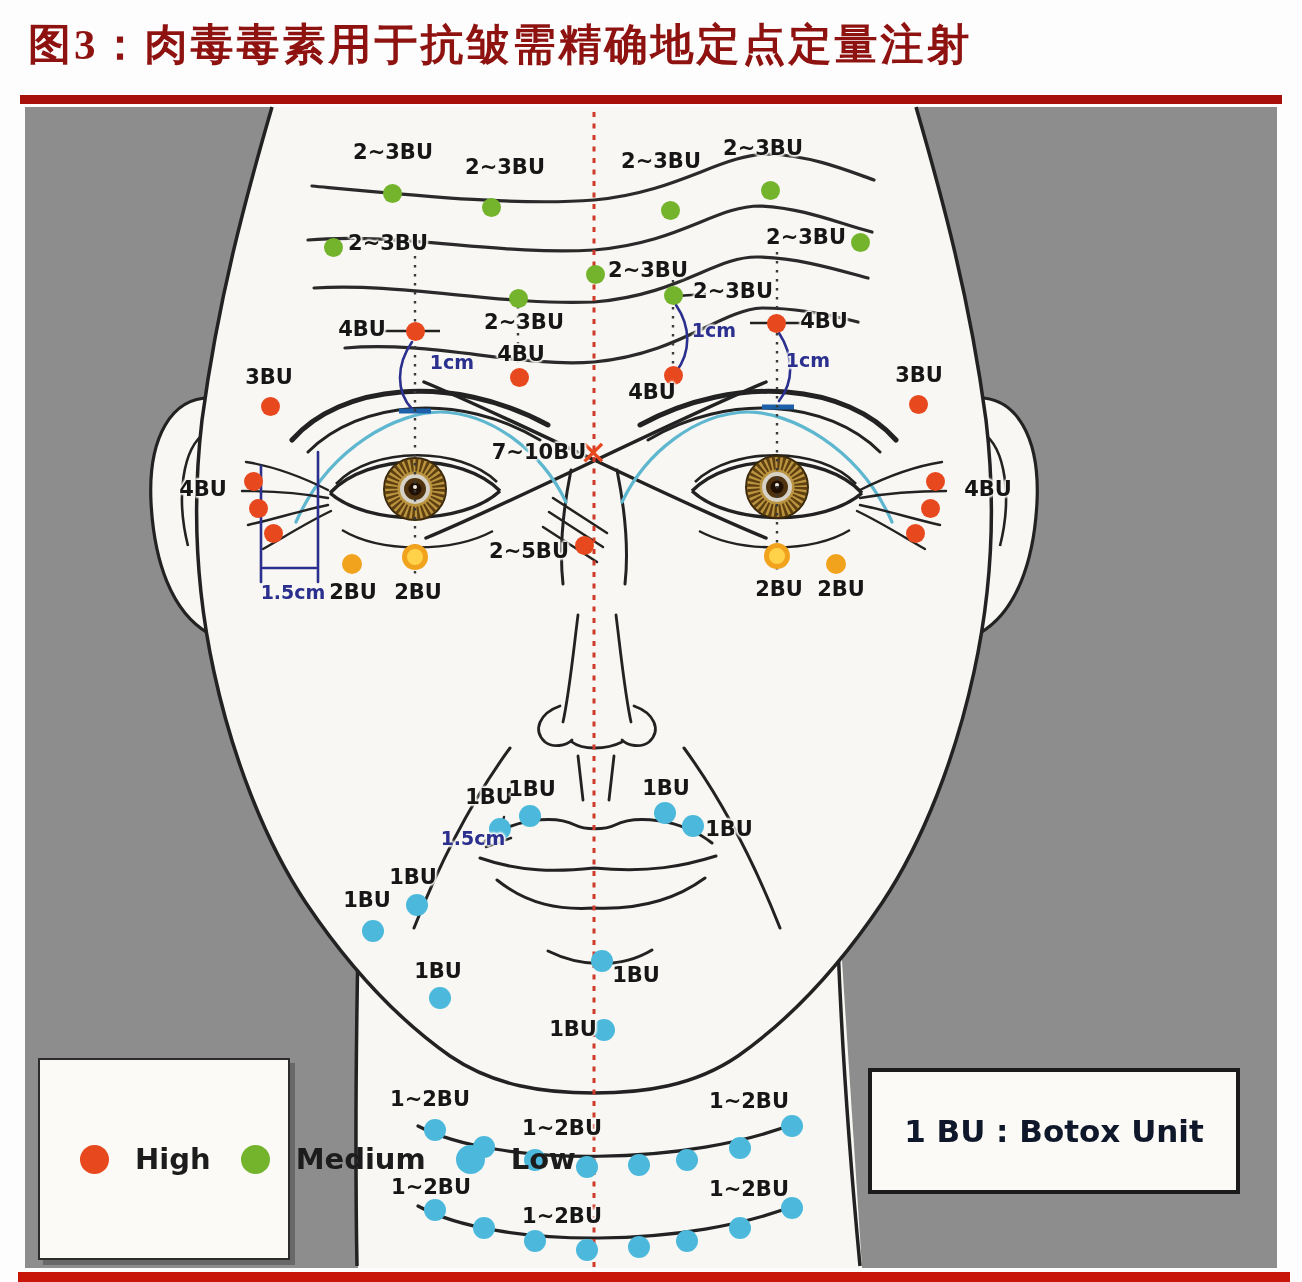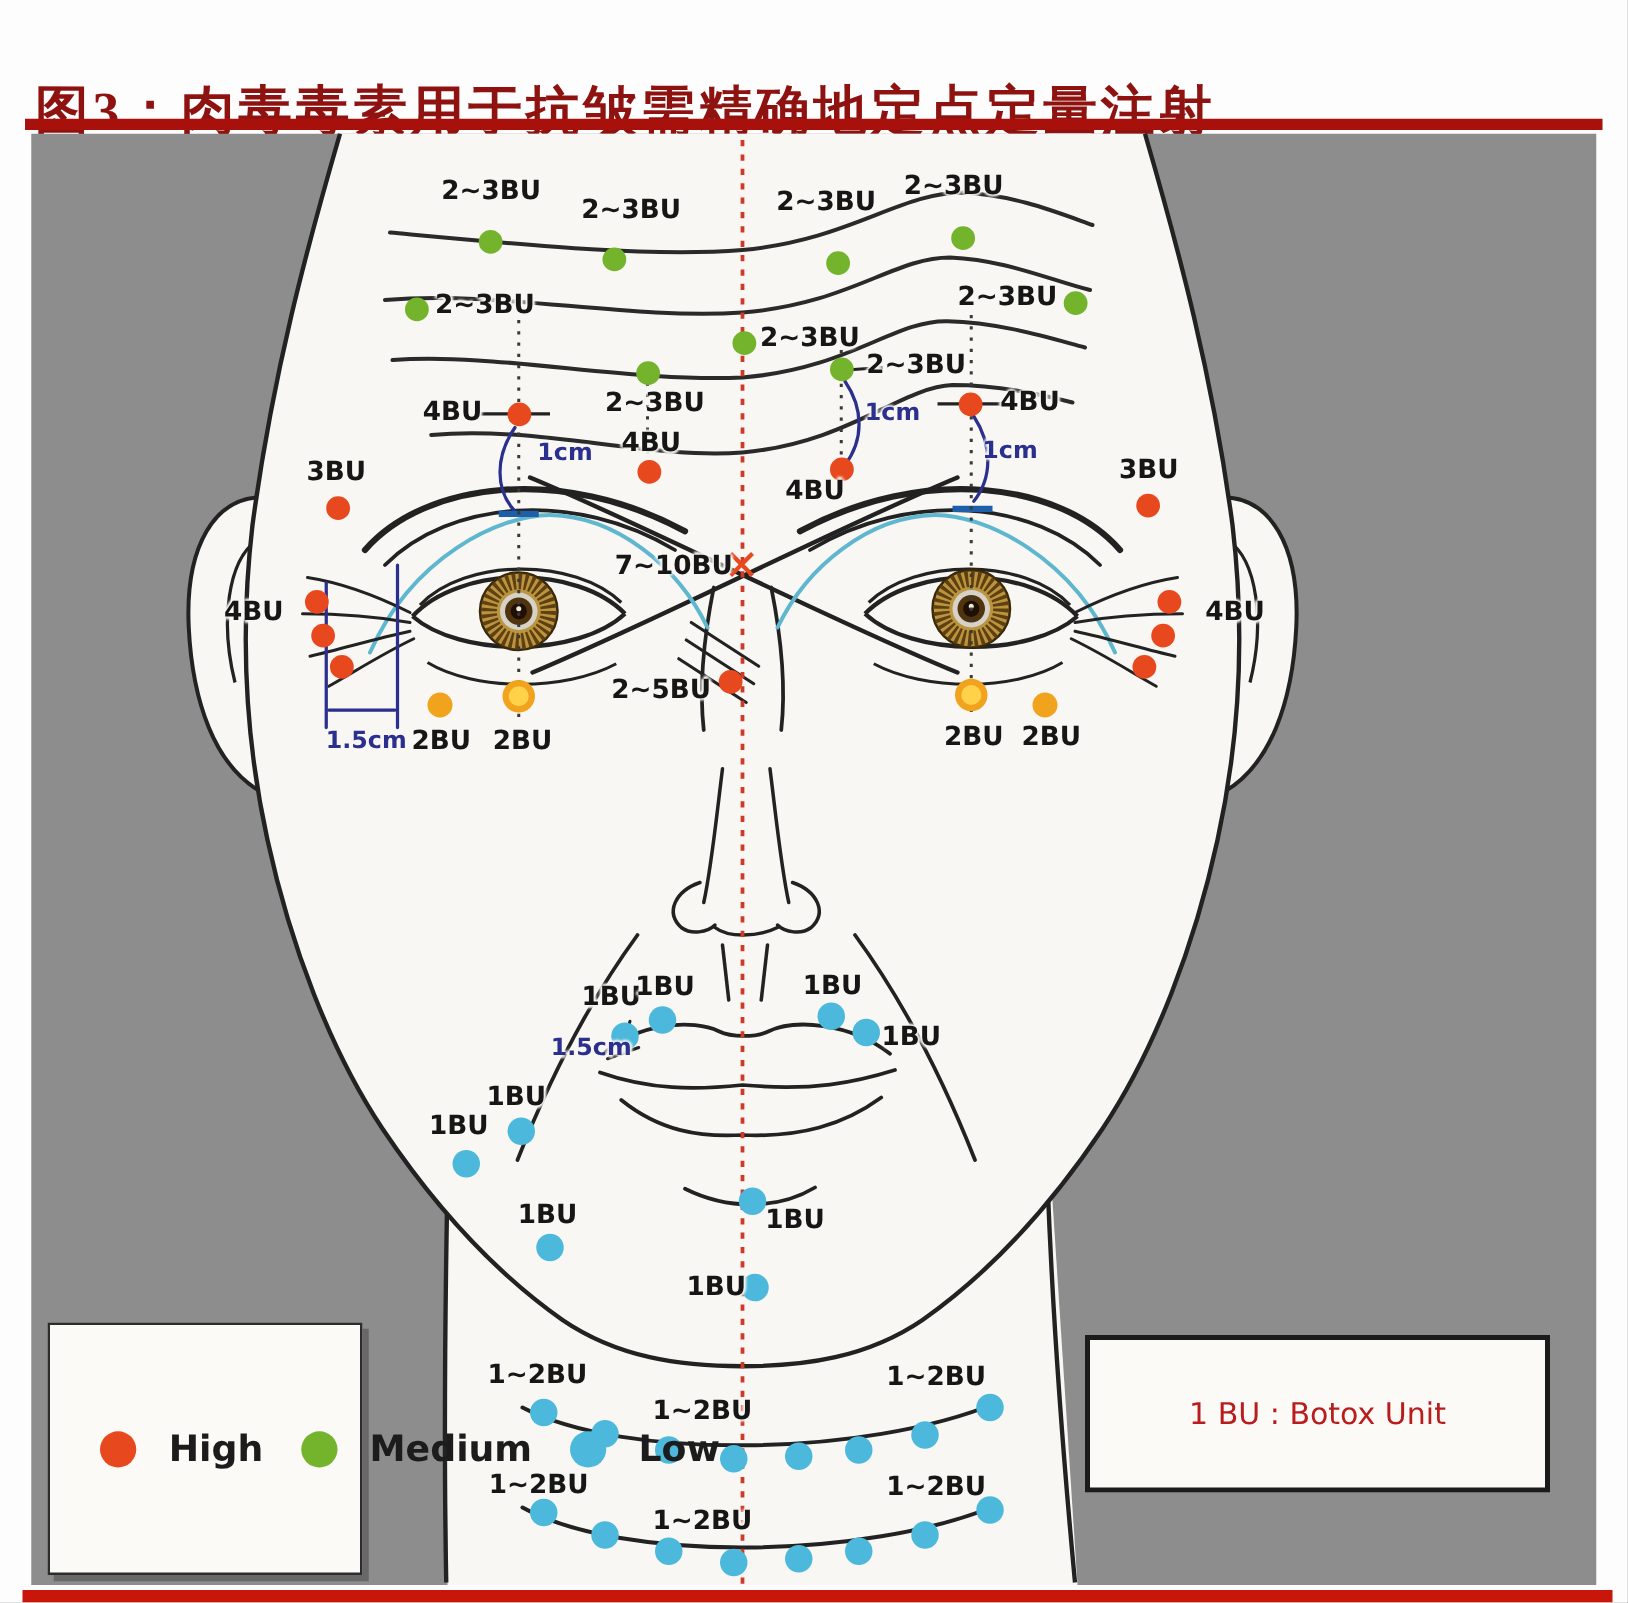--- a/index.html
+++ b/index.html
@@ -24,28 +24,28 @@
   .legend-box { position:absolute; left:38px; top:1058px; width:252px; height:202px;
                 background:#fbfaf6; border:2px solid #2c2c2c;
                 box-shadow:5px 5px 0 rgba(75,75,75,0.55);
                 display:flex; flex-direction:column; justify-content:space-around; padding:14px 0 14px 40px; }
   .legend-item { display:flex; align-items:center; gap:26px; }
   .legend-dot { width:29px; height:29px; border-radius:50%; flex:0 0 auto; }
   .legend-label { font-size:29px; font-weight:bold; color:#1c1c1c; }
   .unit-box { position:absolute; left:868px; top:1068px; width:372px; height:126px;
               background:#fbfaf6; border:4px solid #1b1b1b;
               display:flex; flex-direction:column; justify-content:center; align-items:center; gap:7px; }
-  .unit-line { font-size:24px; font-weight:normal; color:#b91c1c; white-space:nowrap; }
+  .unit-line { font-size:31px; font-weight:bold; color:#0f172a; white-space:nowrap; }
 </style>
 </head>
 <body>
 
 <div class="page">
 
-  <div class="title" style="color: rgb(142, 19, 16); margin-top: 44px;">图3：肉毒毒素用于抗皱需精确地定点定量注射</div>
+  <div class="title" style="color: rgb(142, 19, 16);">图3：肉毒毒素用于抗皱需精确地定点定量注射</div>
   <div class="rule-top" style="background: rgb(168, 16, 12);"></div>
 
   <svg class="face-art" width="1302" height="1282" viewBox="0 0 1302 1282">
 
     <rect x="25" y="107" width="1252" height="1161" fill="#8d8d8d"></rect>
 
     <g>
       <path d="M 356,930 L 358,1268 L 862,1268 L 840,930 Z" fill="#f8f7f3"></path>
       <path d="M 358,945 C 356,1050 355,1160 357,1266" fill="none" stroke="#222" stroke-width="3.5"></path>
       <path d="M 838,945 C 842,1050 850,1160 860,1266" fill="none" stroke="#222" stroke-width="3.5"></path>

